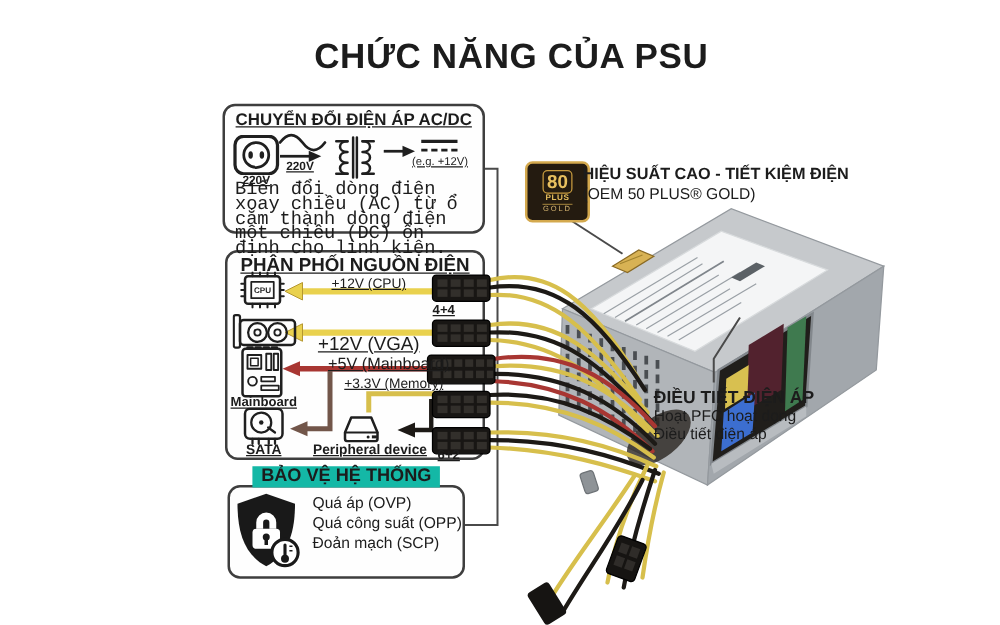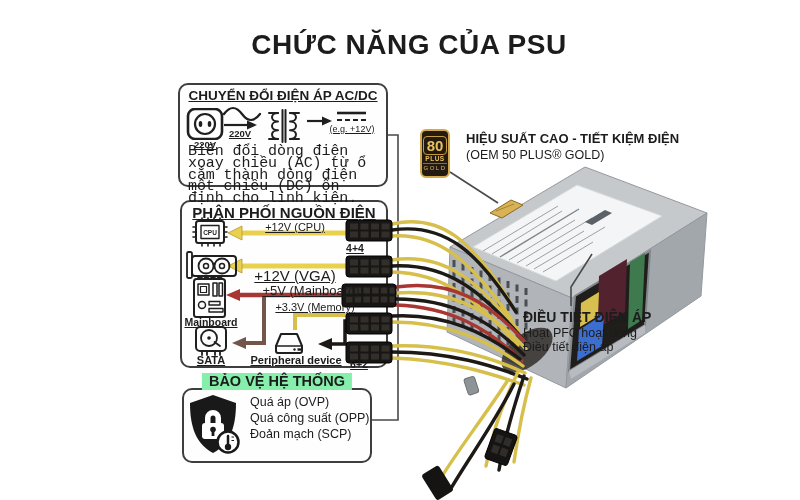--- a/index.html
+++ b/index.html
@@ -19,27 +19,27 @@
   .wr{stroke:var(--wire-red,#a83632);fill:none;}
   .wb{stroke:var(--wire-brown,#72564a);fill:none;}
   .ay{stroke:var(--arrow-yellow,#e9d14e);fill:none;}
   .fy{fill:var(--arrow-yellow,#e9d14e);stroke:#b5972f;stroke-width:.8;}
   .fr{fill:var(--wire-red,#a83632);}
   .fk{fill:var(--wire-black,#1d1a16);}
   .fb{fill:var(--wire-brown,#72564a);}
   .cable{stroke-width:3.4;stroke-linecap:round;}
   .ik{stroke:#1f1f1f;fill:none;stroke-linecap:round;stroke-linejoin:round;}
   
-  #badge{position:absolute;left:420px;top:129px;width:30px;height:49px;box-sizing:border-box;
+  #badge{position:absolute;left:420px;top:129px;width:52px;height:49px;box-sizing:border-box;
          background:var(--badge-bg,#241b10);border:2px solid var(--badge-gold,#d4a94e);border-radius:6px;
          z-index:10;display:flex;flex-direction:column;align-items:center;justify-content:center;gap:1px;}
   #badge .n{font-weight:bold;font-size:15px;color:#e8c05f;border:1.5px solid #c79b3e;border-radius:4px;line-height:1;padding:1px 3px;}
   #badge .p{font-size:6.5px;font-weight:bold;color:#e8c05f;letter-spacing:.5px;line-height:1;}
   #badge .g{font-size:6px;color:#d9b873;letter-spacing:1.5px;border-top:1px solid #8a6f33;padding-top:1px;line-height:1;}
-  #legend-protection{background:#86efac;padding:0 7px;transform:translateX(-50%);}
+  #legend-protection{background:#14b8a6;padding:0 7px;transform:translateX(-50%);}
   .prot-item{line-height:15.8px;font-size:12.5px;}
 </style>
 </head>
 <body>
 
 <div class="stage">
 
   <div class="lbl" id="main-title">CHỨC NĂNG CỦA PSU</div>
 
   <div class="box" style="left:178px;top:83px;width:210px;height:104px;"></div>

